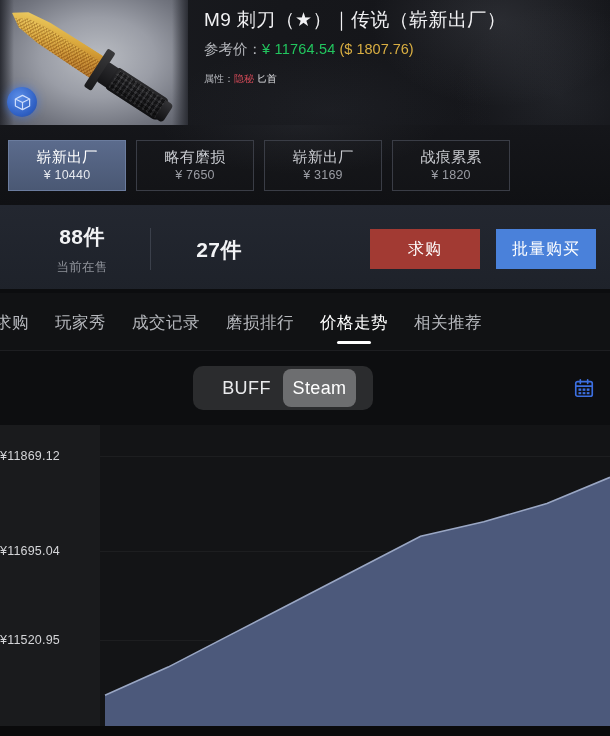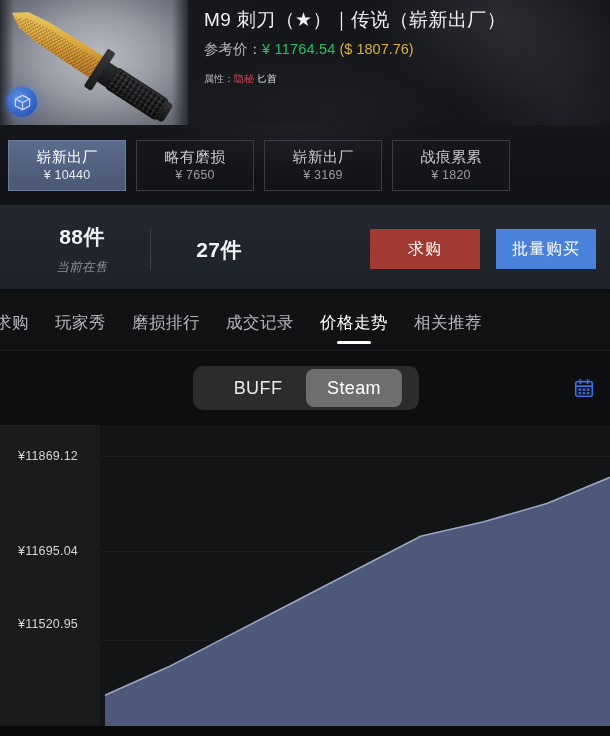--- a/index.html
+++ b/index.html
@@ -133,21 +133,21 @@
   
   .stats-bar {
     position:relative;
     height:88px;
     background:linear-gradient(180deg,#232730,#1e222a);
     display:flex; align-items:center;
     padding:0 14px 0 22px;
   }
   .stat { width:120px; text-align:center; }
   .stat .sval { font-size:21px; color:#f2f3f5; line-height:27px; font-weight:700; letter-spacing:.4px; }
-  .stat .slbl { font-size:12.5px; color:#8e9199; line-height:18px; margin-top:8px; letter-spacing:.3px;font-style:italic; }
+  .stat .slbl { font-size:12.5px; color:#8e9199; line-height:18px; margin-top:8px; letter-spacing:.3px; }
   .vdiv { width:1px; height:42px; background:#3b404b; margin:0 8px; }
   .act-spacer { flex:1; }
   .btn {
     height:40px; border:none; cursor:pointer;
     font-family:inherit; font-size:16px; letter-spacing:1px;
     color:#fff; display:flex; align-items:center; justify-content:center;
   }
   .btn-bid { width:110px; background:#a23a33; margin-right:16px; }
   .btn-buy { width:100px; background:#4a81da; }
   .stats-underline { position:absolute; left:0; right:0; bottom:0; height:4px; background:#0c0d0f; }
@@ -176,41 +176,41 @@
     content:""; position:absolute;
     left:50%; transform:translateX(-50%);
     bottom:7px; width:34px; height:3px; border-radius:2px; background:#ffffff;
   }
 
   
   .chart-panel { position:relative; height:375px; background:#0d0e10; }
   .chart-toolbar { position:relative; height:74px; }
   .seg {
     position:absolute; left:193px; top:15px;
-    width:226px; height:44px;
+    width:180px; height:44px;
     background:#2b2c2e; border-radius:10px;
     display:flex; align-items:center; padding:17px;
   }
   .seg-opt {
     flex:1; height:38px; border-radius:8px;
     display:flex; align-items:center; justify-content:center;
     font-size:18px; color:#e9eaec; letter-spacing:.4px; cursor:pointer;
   }
   .seg-opt.active { background:#6d6e70; color:#ffffff; }
   .cal-btn {
     position:absolute; right:14px; top:25px;
     width:24px; height:24px; cursor:pointer;
     display:flex; align-items:center; justify-content:center;
   }
   .cal-btn svg { width:22px; height:22px; }
 
   .plot { position:relative; height:301px; background:#131416; overflow:hidden; }
   .plot-left-gutter { position:absolute; left:0; top:0; bottom:0; width:100px; background:#1a1b1d; }
   .ylab {
-    position:absolute; left:0; width:96px; text-align:center;
+    position:absolute; left:0; width:96px; text-align:left;
     font-size:12.5px; color:#d4d5d8; letter-spacing:.2px;
     line-height:14px;
   }
   .gridline { position:absolute; left:100px; right:0; height:1px; background:rgba(255,255,255,0.045); }
   .plot svg { position:absolute; left:0; top:0; }
 </style>
 </head>
 <body>
 
 <div id="app">
@@ -282,22 +282,22 @@
     </div>
     <div class="act-spacer"></div>
     <button class="btn btn-bid">求购</button>
     <button class="btn btn-buy">批量购买</button>
     <div class="stats-underline"></div>
   </div>
 
   <div class="navtabs">
     <div class="navtab">求购</div>
     <div class="navtab">玩家秀</div>
+    <div class="navtab">成交记录</div>
     <div class="navtab">磨损排行</div>
-    <div class="navtab">成交记录</div>
     <div class="navtab active">价格走势</div>
     <div class="navtab">相关推荐</div>
   </div>
 
   <div class="chart-panel">
 
     <div class="chart-toolbar">
       <div class="seg">
         <div class="seg-opt">BUFF</div>
         <div class="seg-opt active">Steam</div>
@@ -322,17 +322,17 @@
       <div class="gridline" style="top:126px"></div>
       <div class="gridline" style="top:215px"></div>
 
       <svg width="610" height="301" viewBox="0 0 610 301">
         <path id="area-fill" fill="#4e5b7d" fill-opacity="0.98" d="M 105.0 270.2 L 168.1 242.1 L 231.3 209.4 L 294.4 176.7 L 357.5 144.0 L 420.6 111.2 L 483.8 96.8 L 546.9 78.5 L 610.0 52.3 L 610 301 L 105 301 Z"></path>
         <path id="area-line" fill="none" stroke="#9aa7c4" stroke-width="1.6" d="M 105.0 270.2 L 168.1 242.1 L 231.3 209.4 L 294.4 176.7 L 357.5 144.0 L 420.6 111.2 L 483.8 96.8 L 546.9 78.5 L 610.0 52.3"></path>
       </svg>
 
       <div class="ylab" style="top:24px">¥11869.12</div>
       <div class="ylab" style="top:119px">¥11695.04</div>
-      <div class="ylab" style="top:192px">¥11520.95</div>
+      <div class="ylab" style="top:208px">¥11520.95</div>
     </div>
 
   </div>
 </div>
 
 </body></html>

